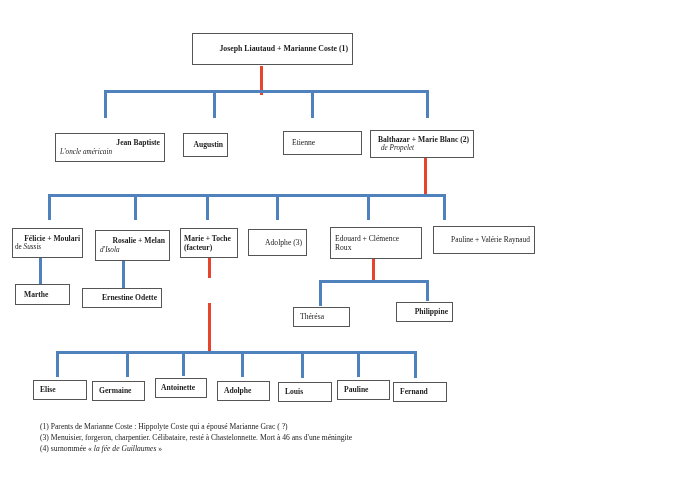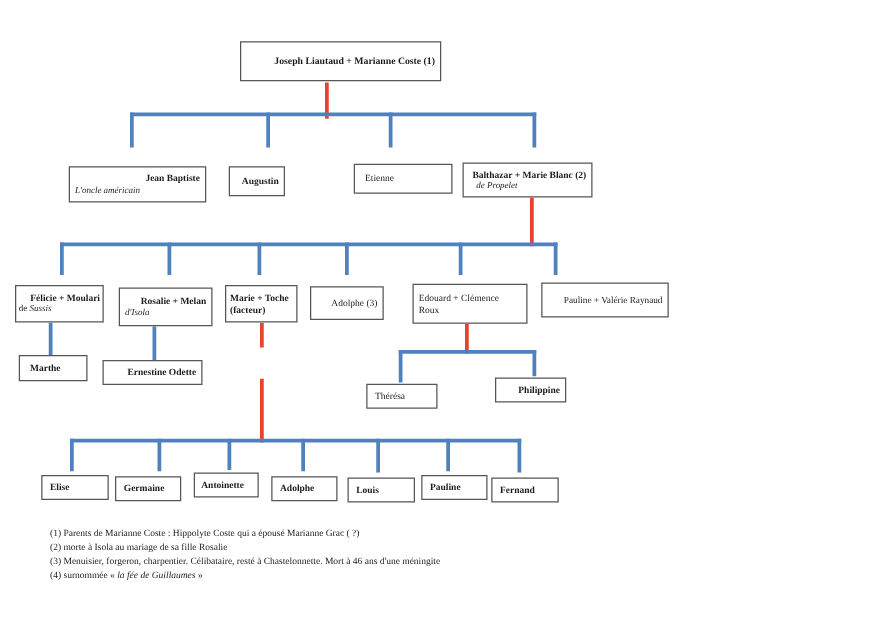--- a/index.html
+++ b/index.html
@@ -130,18 +130,17 @@
   </div>
   <div class="box left" style="left:337px;top:380px;width:53px;height:20px;padding-left:6px">
     <div class="name">Pauline</div>
   </div>
   <div class="box left" style="left:393px;top:382px;width:54px;height:20px;padding-left:6px">
     <div class="name">Fernand</div>
   </div>
 
   <div class="footnotes">
     <div>(1) Parents de Marianne Coste : Hippolyte Coste qui a épousé Marianne Grac ( ?)</div>
-    <div>(2) morte à Isola au mariage de sa fille Rosalie</div>
     <div>(3) Menuisier, forgeron, charpentier. Célibataire, resté à Chastelonnette. Mort à 46 ans d'une méningite</div>
     <div><span>(4) surnommée « </span><span class="it">la fée de Guillaumes</span><span> »</span></div>
   </div>
 
 </div>
 
 </body></html>

